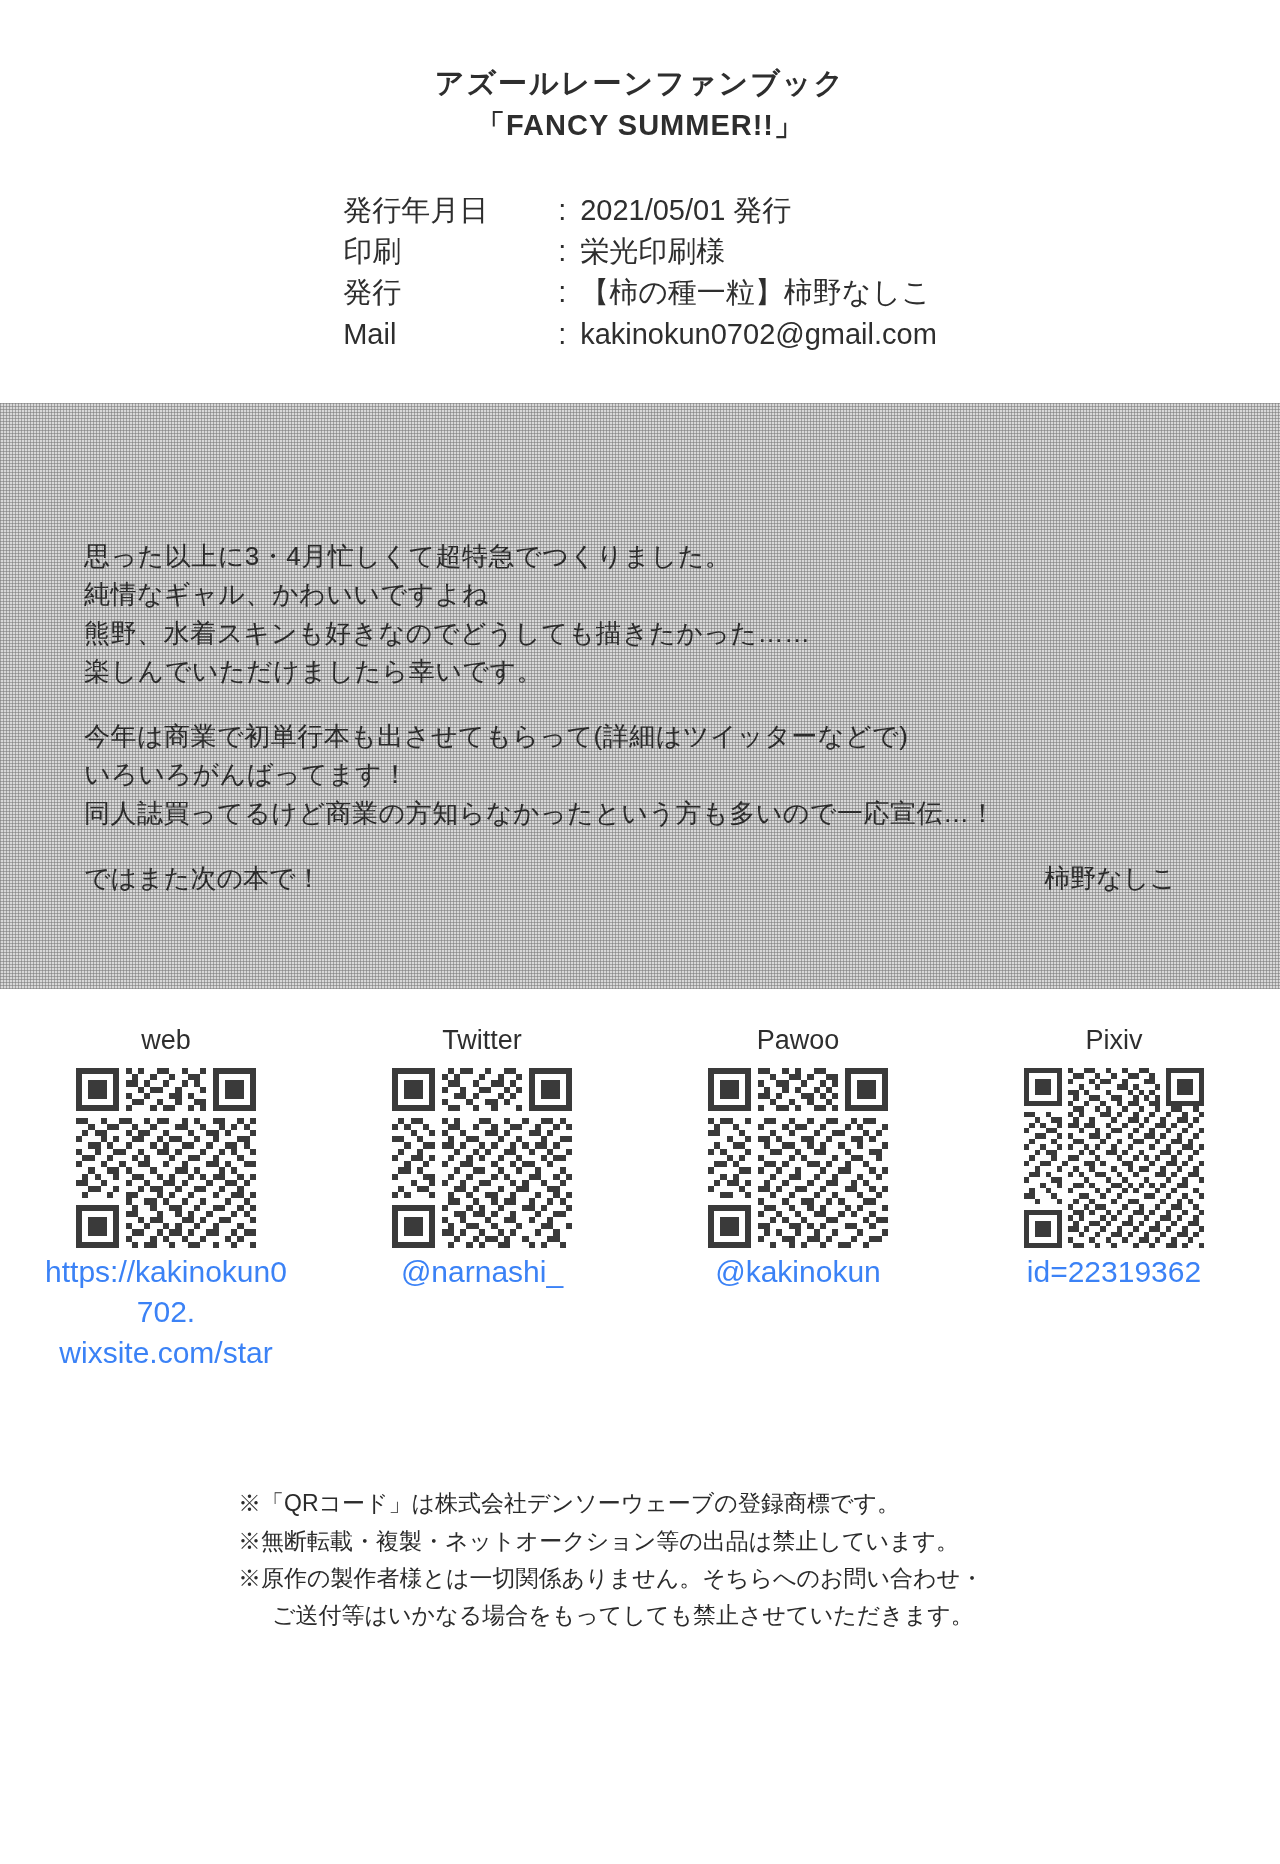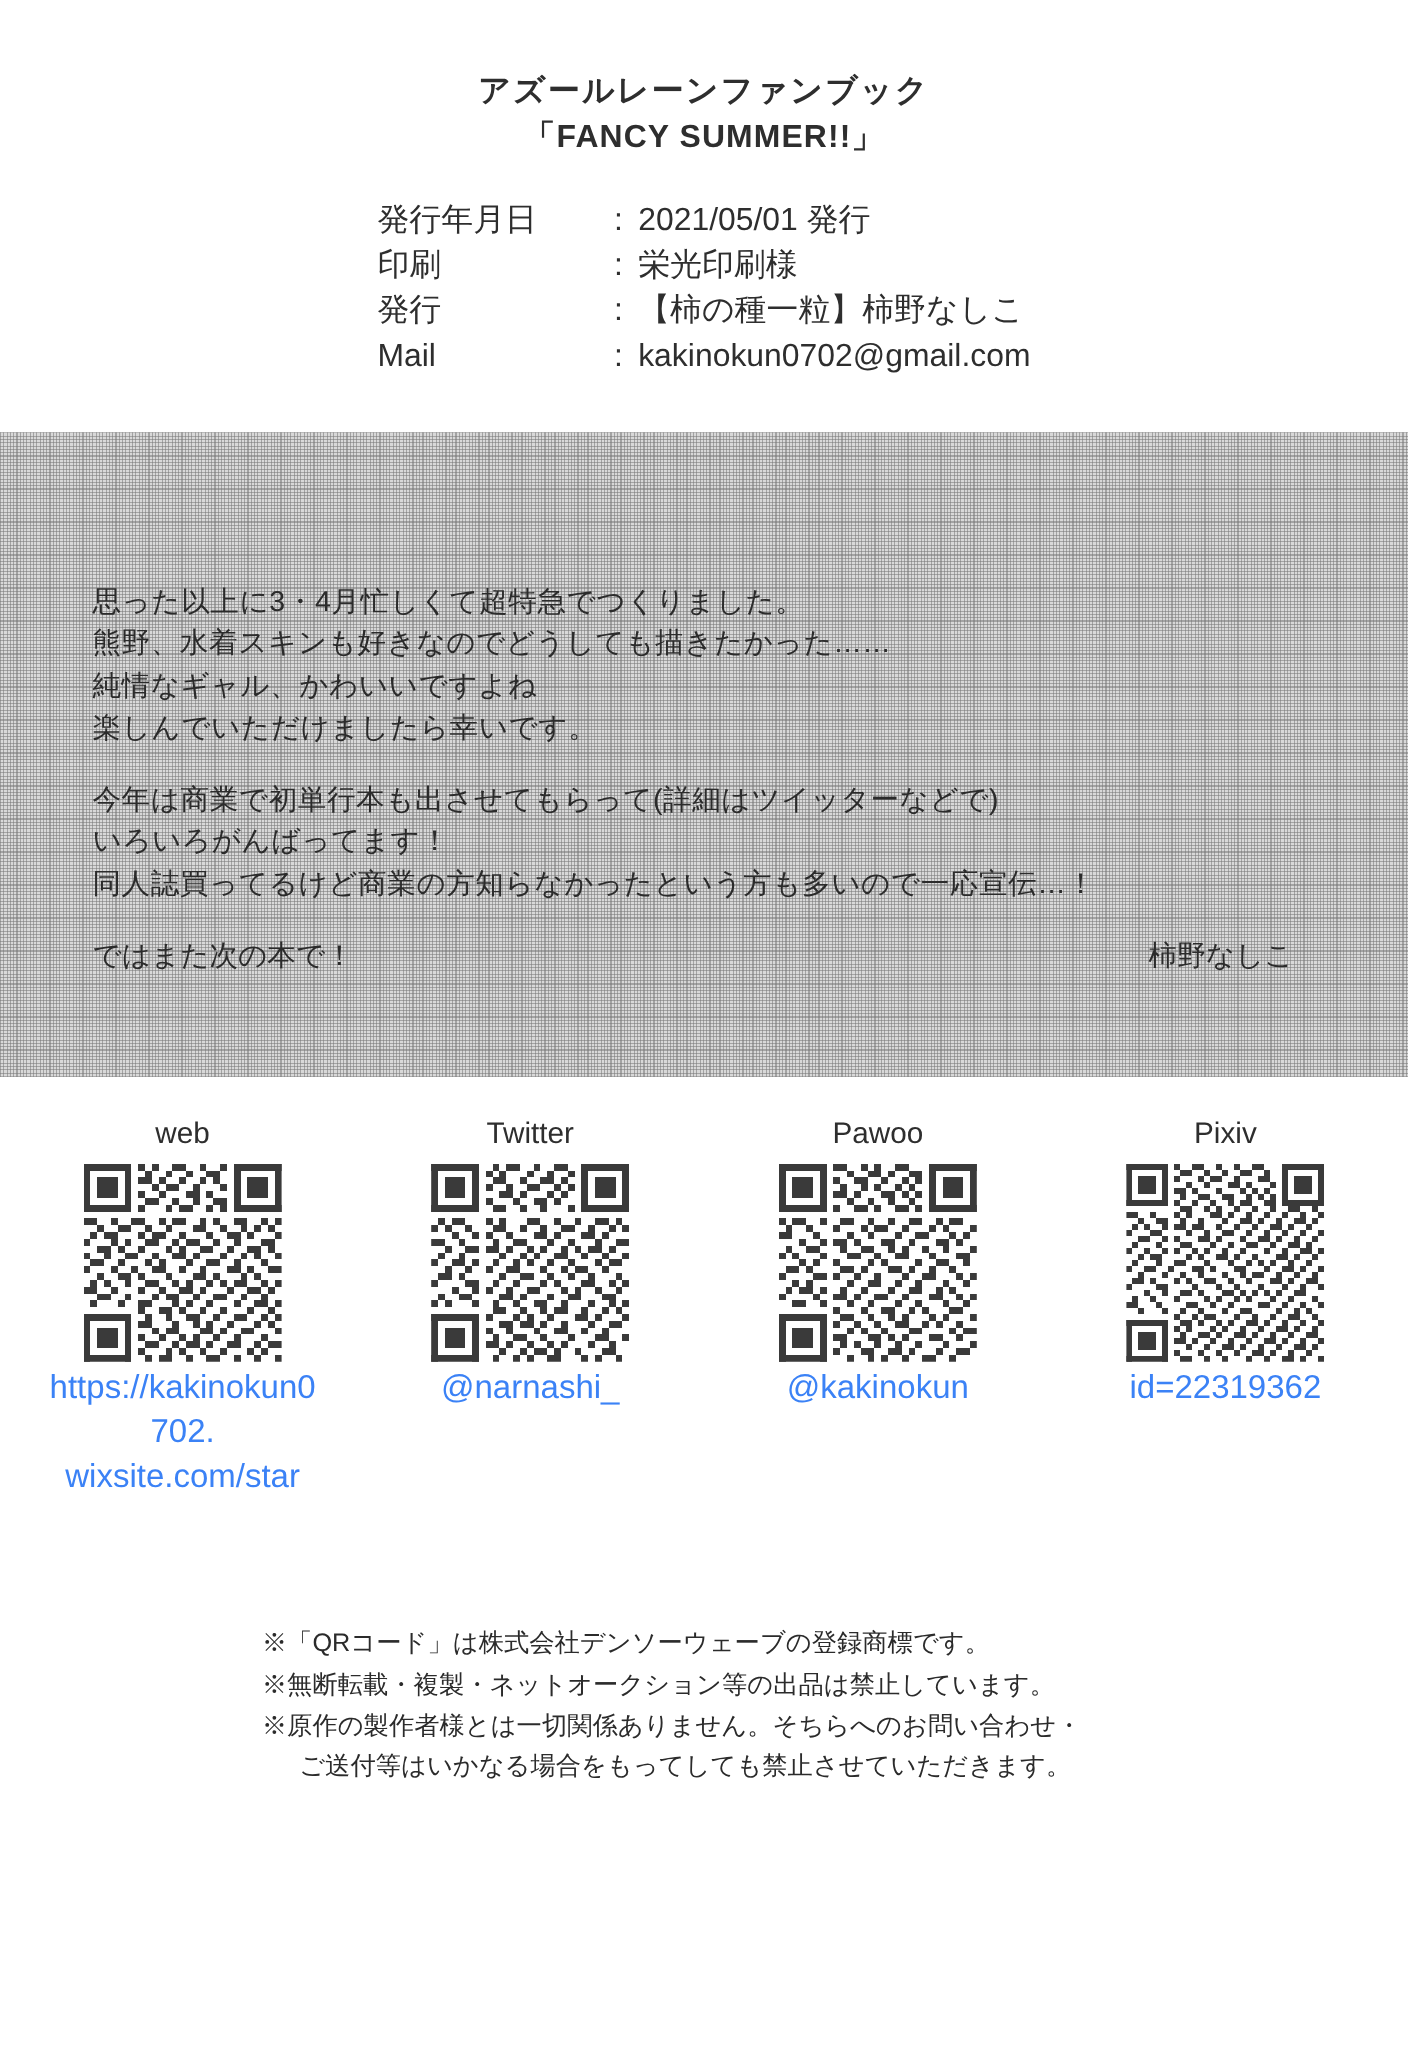--- a/index.html
+++ b/index.html
@@ -33,21 +33,21 @@
     letter-spacing: 2px;
     line-height: 1.45;
     color: #2e2e2e;
   }
   .colophon-title .line2 {
     display: block;
     letter-spacing: 1px;
   }
 
   .meta {
-    margin-top: 34px;
+    margin-top: 44px;
     display: inline-block;
     text-align: left;
     font-size: 29px;
     line-height: 1.42;
     color: #2e2e2e;
   }
   .meta-row {
     display: flex;
     align-items: baseline;
     white-space: nowrap;
@@ -190,22 +190,22 @@
         <span class="meta-value">kakinokun0702@gmail.com</span>
       </div>
     </div>
   </div>
 
   <div class="afterword-panel">
     <div class="afterword-inner">
 
       <div class="afterword-block">
         <p>思った以上に3・4月忙しくて超特急でつくりました。</p>
+        <p>純情なギャル、かわいいですよね</p>
         <p>熊野、水着スキンも好きなのでどうしても描きたかった……</p>
-        <p>純情なギャル、かわいいですよね</p>
         <p>楽しんでいただけましたら幸いです。</p>
       </div>
 
       <div class="afterword-block">
         <p>今年は商業で初単行本も出させてもらって(詳細はツイッターなどで)</p>
         <p>いろいろがんばってます！</p>
         <p>同人誌買ってるけど商業の方知らなかったという方も多いので一応宣伝…！</p>
       </div>
 
       <div class="afterword-last">

